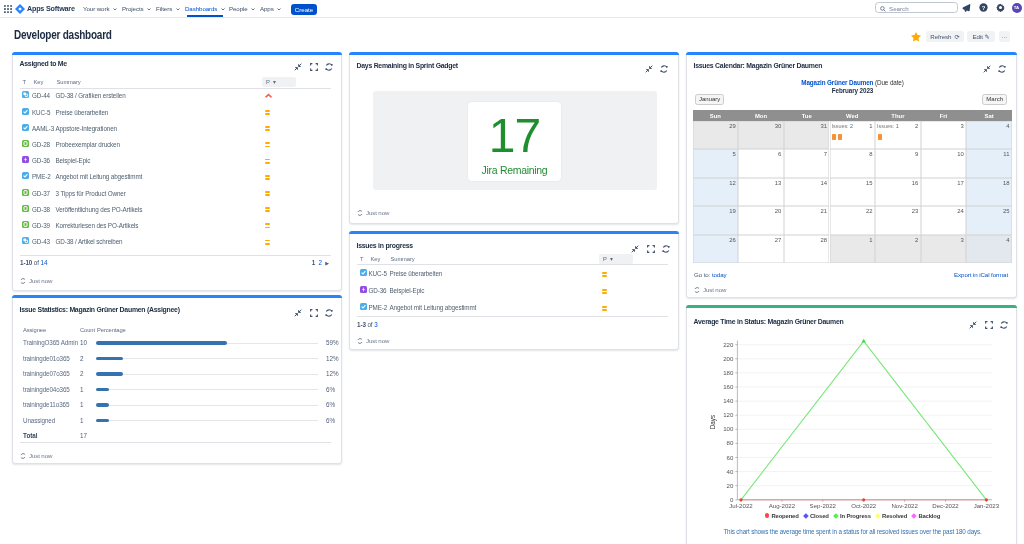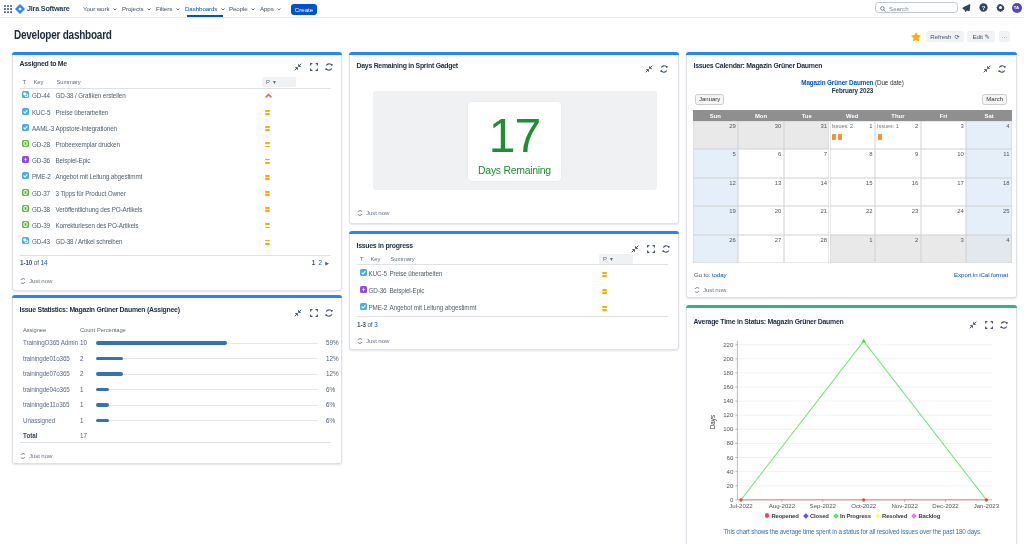--- a/index.html
+++ b/index.html
@@ -56,21 +56,21 @@
           <rect x="6.2" y="3.1" width="1.8" height="1.8" rx=".4"></rect>
           <rect x="0" y="6.2" width="1.8" height="1.8" rx=".4"></rect>
           <rect x="3.1" y="6.2" width="1.8" height="1.8" rx=".4"></rect>
           <rect x="6.2" y="6.2" width="1.8" height="1.8" rx=".4"></rect>
         </g>
       </svg>
   <svg class="abs" style="left:15px;top:4px" width="10" height="10" viewBox="0 0 10 10">
         <path fill="#2684FF" d="M5 0L10 5L5 10L0 5Z"></path>
         <path fill="#fff" d="M5 3.2L6.8 5L5 6.8L3.2 5Z"></path>
       </svg>
-  <div class="navitem" style="left:27px;font-size:7.2px;font-weight:700;letter-spacing:-0.2px;color:#253858">Jira Software</div>
+  <div class="navitem" style="left:27px;font-size:7.2px;font-weight:700;letter-spacing:-0.2px;color:#253858">Apps Software</div>
   <div class="navitem" style="left:83px">Your work <svg style="display:inline-block;margin-left:2px" viewBox="0 0 8 6" width="4" height="3">
           <path d="M1 1l3 3 3-3" stroke="#42526E" stroke-width="1.6" fill="none"></path>
         </svg></div>
   <div class="navitem" style="left:122px">Projects <svg style="display:inline-block;margin-left:2px" viewBox="0 0 8 6" width="4" height="3">
           <path d="M1 1l3 3 3-3" stroke="#42526E" stroke-width="1.6" fill="none"></path>
         </svg></div>
   <div class="navitem" style="left:156px">Filters <svg style="display:inline-block;margin-left:2px" viewBox="0 0 8 6" width="4" height="3">
           <path d="M1 1l3 3 3-3" stroke="#42526E" stroke-width="1.6" fill="none"></path>
         </svg></div>
   <div class="navitem blue" style="left:185px;font-weight:500">Dashboards <svg style="display:inline-block;margin-left:2px" viewBox="0 0 8 6" width="4" height="3">
@@ -355,21 +355,21 @@
           <g stroke="#44546F" stroke-width="1.1" fill="none">
             <path d="M6.8 2.2A3.2 3.2 0 0 0 1.3 2.6M1.2 5.8a3.2 3.2 0 0 0 5.5-.4"></path>
           </g>
           <rect x="6" y="1" width="1.6" height="1.6" fill="#44546F"></rect>
           <rect x=".4" y="5.4" width="1.6" height="1.6" fill="#44546F"></rect>
         </svg>
       </div>
 <div class="abs" style="left:23px;top:38px;width:284px;height:99px;background:#F0F1F2;border-radius:3px"></div>
 <div class="abs" style="left:118px;top:49px;width:93px;height:79px;background:#fff;border-radius:4px;box-shadow:0 0 2px rgba(0,0,0,.08)"></div>
 <div class="abs" style="left:118px;top:55px;width:93px;text-align:center;font-size:48px;letter-spacing:-1px;color:#1E8E2E">17</div>
-<div class="abs" style="left:118px;top:111px;width:93px;text-align:center;font-size:10.5px;letter-spacing:-0.3px;color:#1E8E2E">Days Remaining</div>
+<div class="abs" style="left:118px;top:111px;width:93px;text-align:center;font-size:10.5px;letter-spacing:-0.3px;color:#1E8E2E">Jira Remaining</div>
 <div class="justnow" style="top:156px"><svg width="6" height="6" viewBox="0 0 8 8">
           <g stroke="#6B778C" stroke-width="1.2" fill="none">
             <path d="M6.8 2.2A3.2 3.2 0 0 0 1.3 2.6M1.2 5.8a3.2 3.2 0 0 0 5.5-.4"></path>
           </g>
         </svg>Just now</div>
 </div>
     <div class="panel" id="pD" style="left:349px;top:231px;width:330px;height:119px">
 <div class="tbar"></div>
 <div class="ptt" style="top:9.5px">Issues in progress</div>
 <div class="hics" style="top:12.5px;right:8px">

